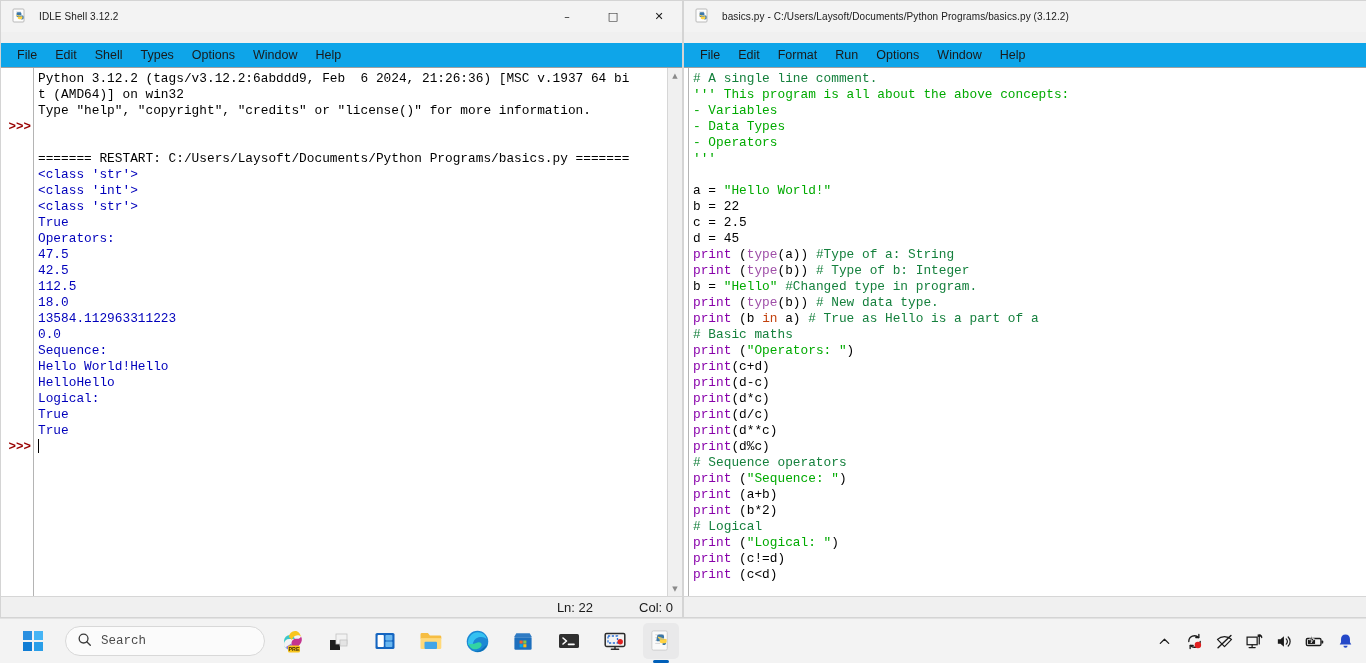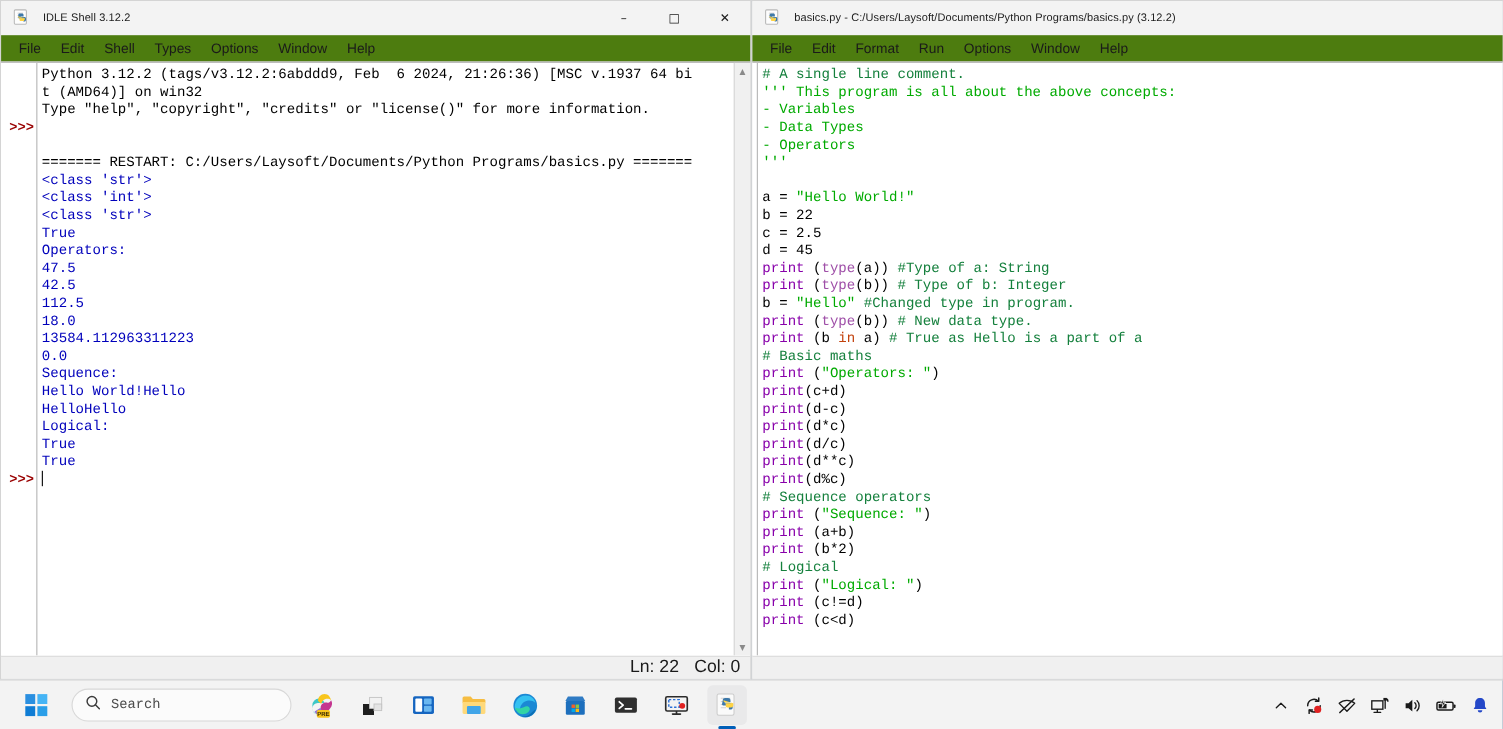--- a/index.html
+++ b/index.html
@@ -56,22 +56,23 @@
     display: flex; align-items: center; justify-content: center;
     font-size: 11px; color: #1a1a1a;
     font-family: "DejaVu Sans", sans-serif;
   }
 
   .menubar {
     height: 24px;
     flex: 0 0 24px;
     display: flex;
     align-items: center;
-    background: #4d7c0f;
+    background: #0ea5e9;
     padding-left: 7px;
+    margin-top: 11px;
   }
   .menuitem {
     font-size: 12.5px;
     color: #1a1a1a;
     padding: 2px 9px;
     white-space: nowrap;
   }
 
   .textwrap {
     flex: 1 1 auto;
@@ -146,22 +147,23 @@
 
   .statusbar {
     flex: 0 0 21px;
     height: 21px;
     background: #f0f0f0;
     border-top: 1px solid #d6d6d6;
     display: flex;
     align-items: center;
     justify-content: flex-end;
     padding-right: 9px;
-    font-size: 16px;
+    font-size: 13px;
     color: #1a1a1a;
+    gap: 32px;
   }
   .status-seg { margin-left: 14px; }
 
   
   #taskbar {
     position: absolute;
     left: 0; bottom: 0;
     width: 1366px; height: 45px;
     background: #f3f3f3;
     display: flex;

